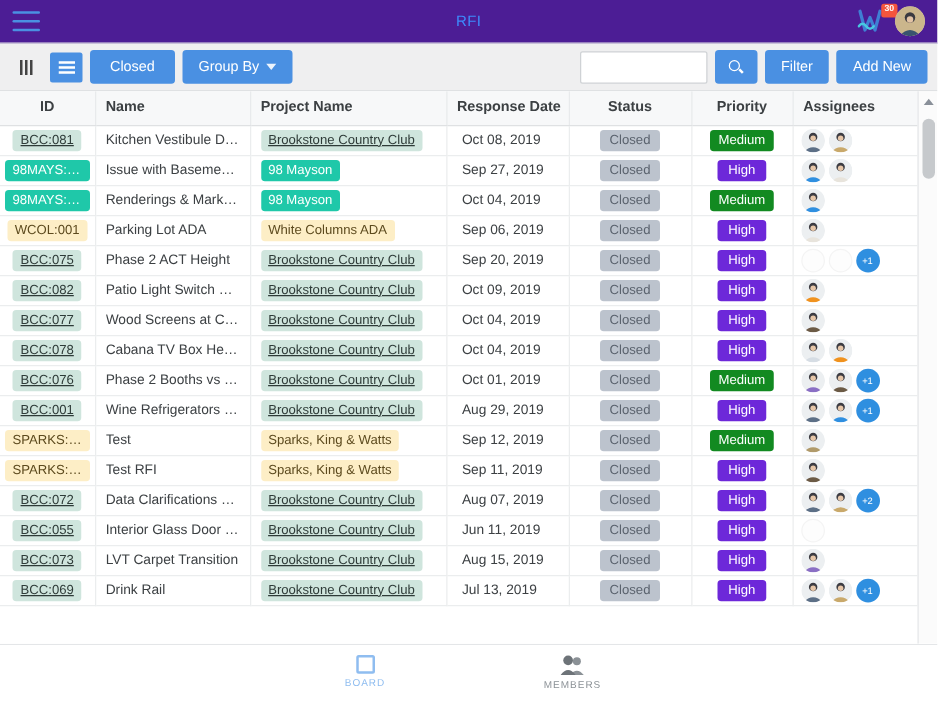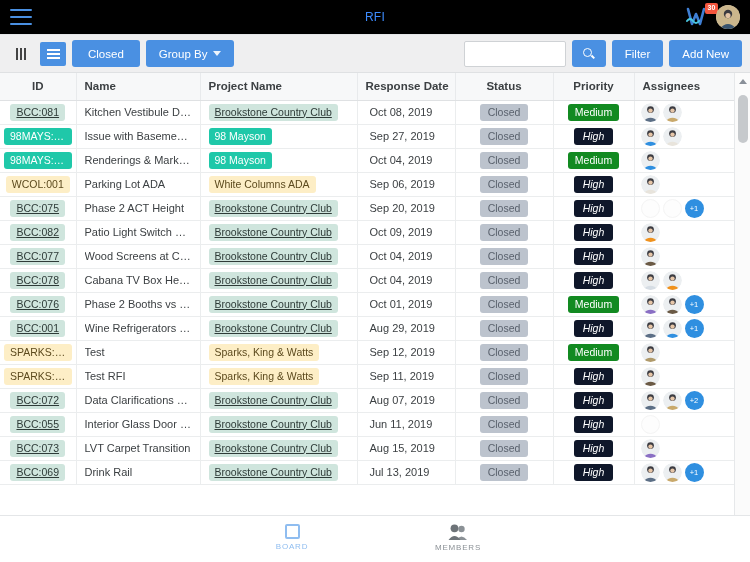--- a/index.html
+++ b/index.html
@@ -5,21 +5,21 @@
   * { box-sizing: border-box; margin: 0; padding: 0; }
   html, body {
     width: 750px; height: 562px;
     font-family: "Liberation Sans", sans-serif;
     background: #ffffff; overflow: hidden;
   }
   #app { width: 750px; height: 562px; display: flex; flex-direction: column; position: relative; }
 
   
   .appbar {
-    height: 35px; background: #000000; border-bottom: 1px solid #e4e6e8;
+    height: 35px; background: #4c1d95; border-bottom: 1px solid #e4e6e8;
     display: flex; align-items: center; padding: 0 10px; flex: 0 0 35px; position: relative;
   }
   .hamburger { width: 22px; height: 16px; display: flex; flex-direction: column; justify-content: space-between; cursor: pointer; }
   .hamburger span { display: block; height: 2px; background: #4a90e2; border-radius: 1px; }
   .app-title {
     position: absolute; left: 0; right: 0; text-align: center;
     font-size: 12px; color: #3d8bfd; font-weight: 400; letter-spacing: .3px; pointer-events: none;
   }
   .appbar-right { margin-left: auto; display: flex; align-items: center; gap: 4px; position: relative; z-index: 2; }
   .brand-w { position: relative; width: 26px; height: 24px; }
@@ -89,21 +89,21 @@
   td.c-assign { padding: 0 6px; }
 
   .pill {
     display: inline-block; border-radius: 3px; padding: 2px 6px; font-size: 10.5px; line-height: 13px;
     max-width: 100%; overflow: hidden; text-overflow: ellipsis; white-space: nowrap; vertical-align: middle;
   }
   .pill.teal-lt { background: #cfe5dd; color: #2e3b38; text-decoration: underline; }
   .pill.teal-dk { background: #1fc8a9; color: #ffffff; }
   .pill.amber-lt { background: #fdeec6; color: #5c4a1e; }
   .pill.status { background: #bcc3cd; color: #5a626d; padding: 2px 8px; }
-  .pill.prio-high { background: #0f172a; color: #fff; padding: 2px 9px; font-weight: 400; font-style: italic; }
+  .pill.prio-high { background: #6d28d9; color: #fff; padding: 2px 9px; font-weight: 400; }
   .pill.prio-med { background: #128a21; color: #fff; padding: 2px 7px; font-weight: 400; }
 
   .name-txt { display: block; overflow: hidden; text-overflow: ellipsis; white-space: nowrap; }
 
   .avatars { display: flex; align-items: center; gap: 3px; height: 22px; }
   .av { width: 19px; height: 19px; border-radius: 50%; flex: 0 0 19px; overflow: hidden; position: relative; }
   .av.faint { background: #fdfdfd; border: 1px solid #f4f4f4; }
   .more-badge {
     width: 19px; height: 19px; border-radius: 50%; background: #2f8fe0; color: #fff;
     font-size: 7.5px; display: flex; align-items: center; justify-content: center; flex: 0 0 19px;

